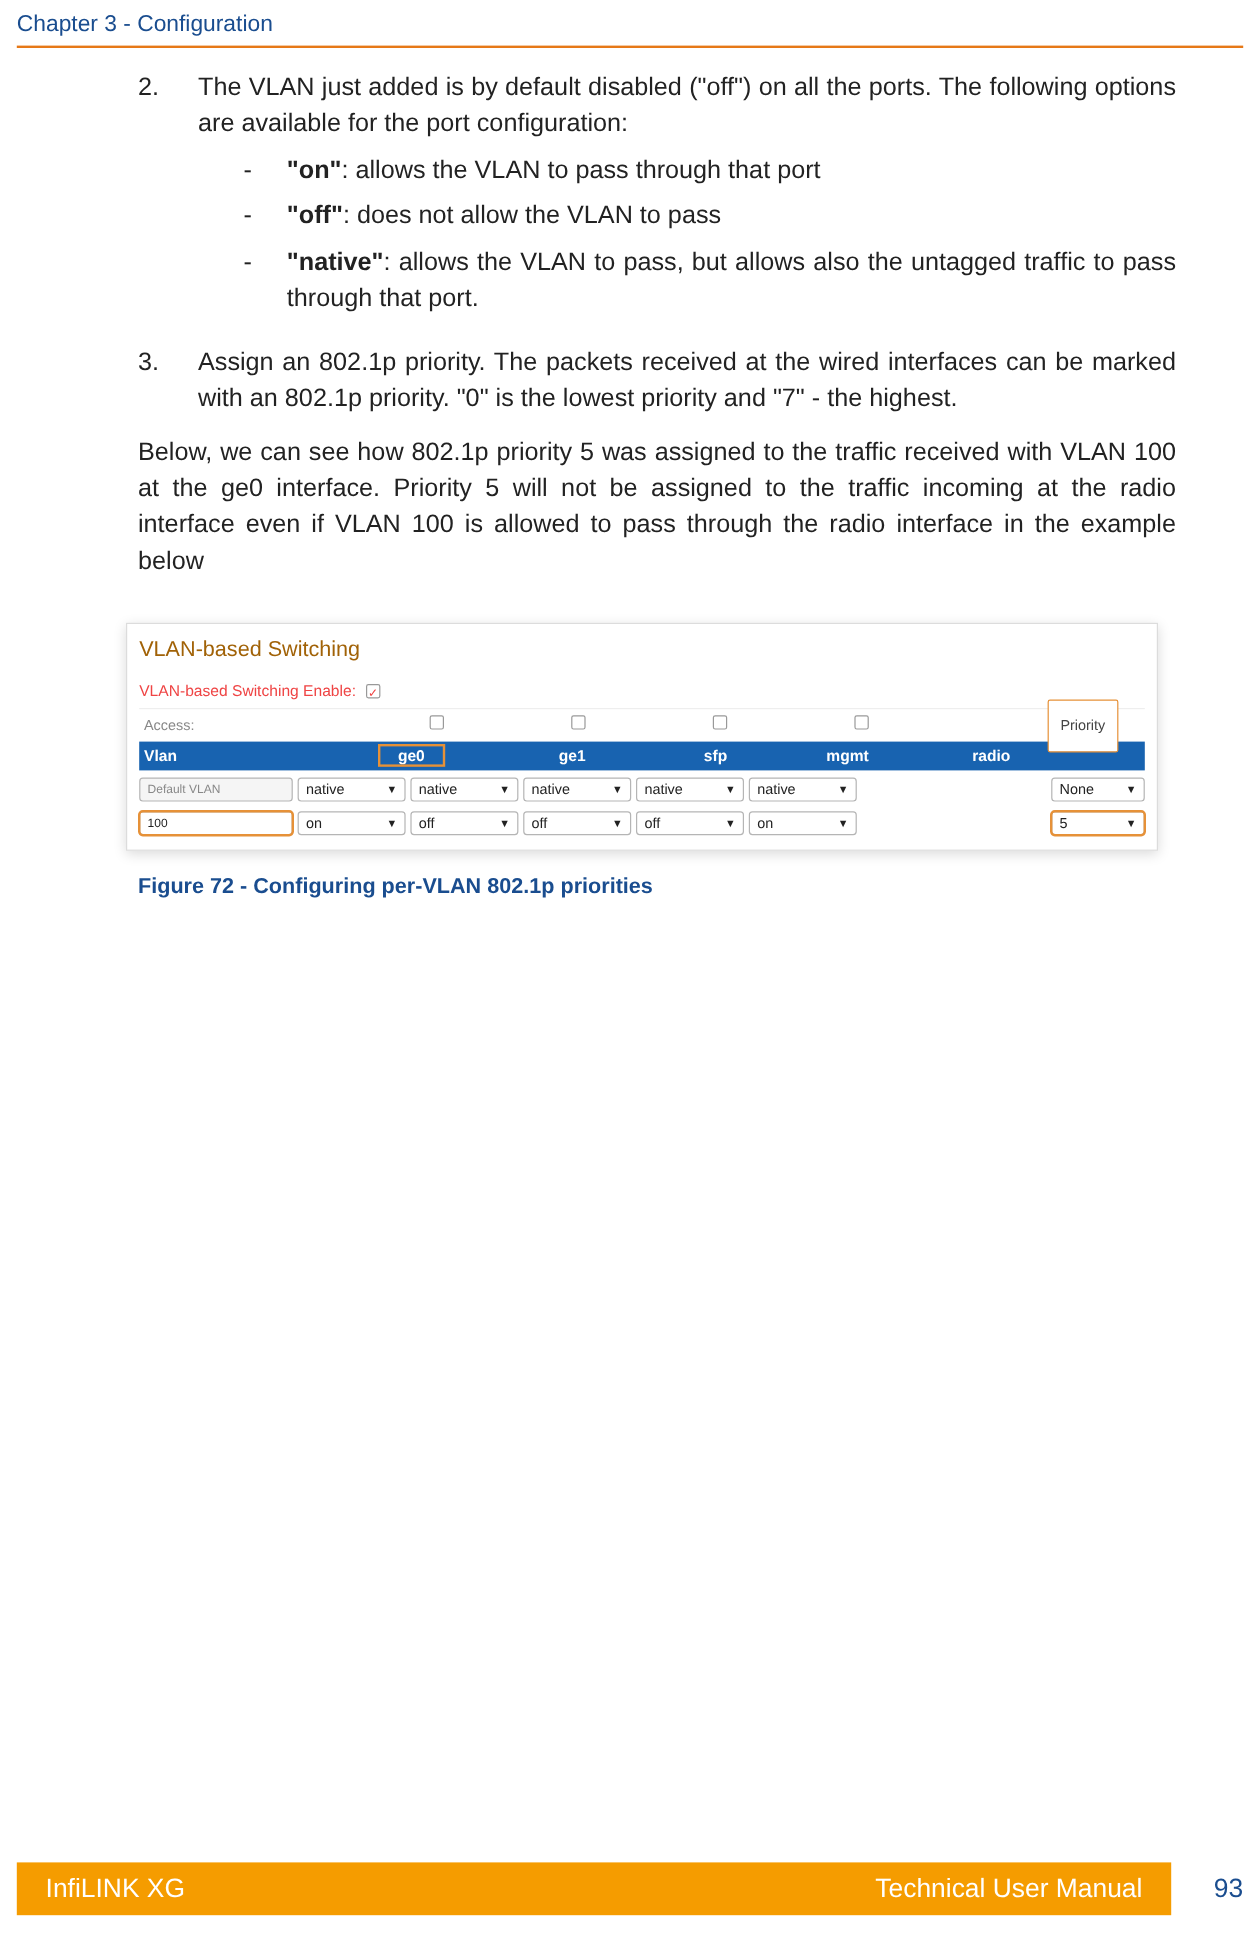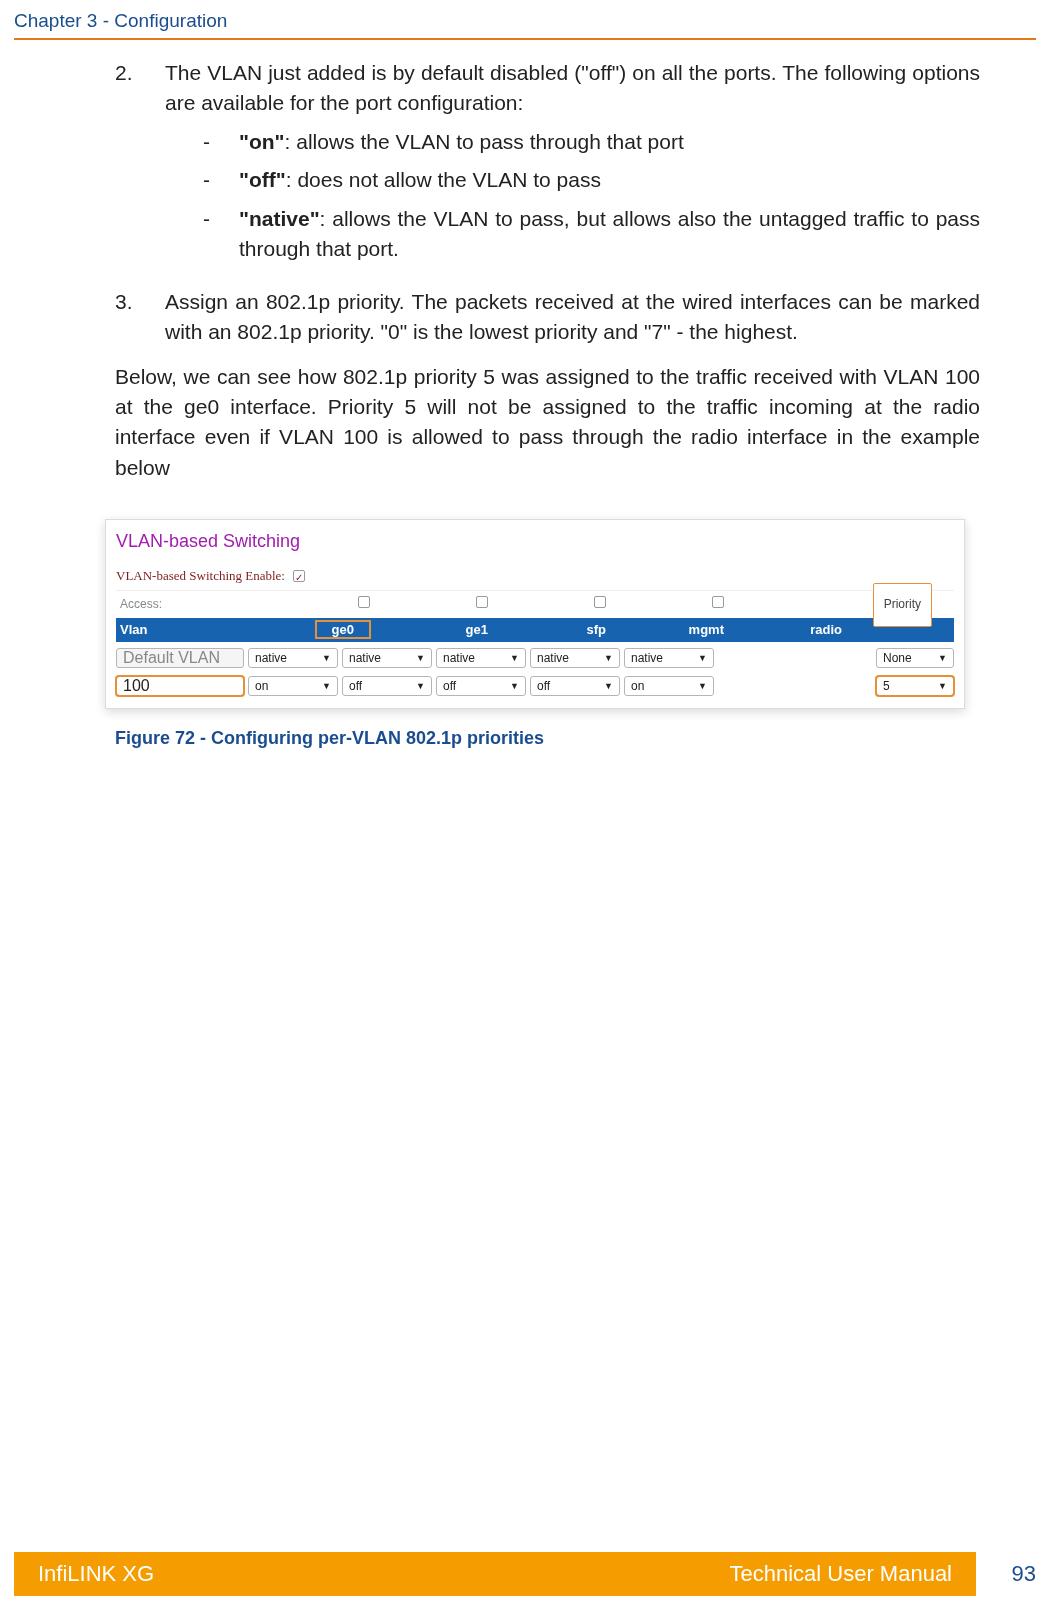--- a/index.html
+++ b/index.html
@@ -38,32 +38,32 @@
     
     .shot-wrap{
       margin: 36px 0 16px -10px;
       width:860px;
       border:1px solid #dcdcdc;
       box-shadow: 0 3px 10px rgba(0,0,0,0.15);
       background:#fff;
       font-size:13px;
       padding:6px 10px 10px 10px;
     }
-    .shot-title{ font-size:18px; color:#a21caf; padding:2px 0 8px 0;}
+    .shot-title{ font-size:18px; color:#a16207; padding:2px 0 8px 0;}
     .shot-row{ display:flex; align-items:center; height:28px; }
     .shot-row.line2{ color:#888; font-size:12px; border-top:1px solid #eee;}
     .hdr-row{ background:#1863b0; color:#fff; font-weight:bold; display:flex; height:24px; align-items:center;}
     .col{ padding:0 4px; }
     .c-label{ width:140px; }
     .c-port{ width:118px; text-align:right;}
     .c-prio{ width:90px; text-align:right; padding-right:4px;}
     .mini-input{
       width:128px; height:20px; border:1px solid #b5b5b5;
       background:#f5f5f5; border-radius:3px; padding:0 6px; color:#888;
-      font-size:16px;
+      font-size:10px;
     }
     .mini-input.active{ background:#fff; color:#222;}
     .mini-select{
       width:90px; height:20px; border:1px solid #b5b5b5;
       border-radius:3px; background:#fff; padding:0 6px;
       font-size:12px; display:flex; align-items:center; justify-content:space-between;
     }
     .chk{ width:12px; height:12px; border:1px solid #999; border-radius:2px; display:inline-block;}
     .chk.checked::after{ content:"✓"; font-size:10px; position:relative; top:-3px; left:1px;}
     .hl-orange{ outline:2px solid #e69138; outline-offset:-1px; }
@@ -119,21 +119,21 @@
 
   <div class="ol-item">
     <div class="ol-num">3.</div>
     <div class="ol-body">Assign an 802.1p priority. The packets received at the wired interfaces can be marked with an 802.1p priority. "0" is the lowest priority and "7" - the highest.</div>
   </div>
 
   <p class="para">Below, we can see how 802.1p priority 5 was assigned to the traffic received with VLAN 100 at the ge0 interface. Priority 5 will not be assigned to the traffic incoming at the radio interface even if VLAN 100 is allowed to pass through the radio interface in the example below</p>
 
   <div class="shot-wrap">
     <div class="shot-title">VLAN-based Switching</div>
-    <div class="shot-row" style="gap:8px;color:#7f1d1d;font-family:Liberation Serif, serif;">
+    <div class="shot-row" style="gap:8px;color:#ef4444;">
       <span>VLAN-based Switching Enable:</span>
       <span class="chk checked"></span>
     </div>
     <div class="shot-row line2">
       <div class="col c-label">Access:</div>
       <div class="col c-port"><span class="chk"></span></div>
       <div class="col c-port"><span class="chk"></span></div>
       <div class="col c-port"><span class="chk"></span></div>
       <div class="col c-port"><span class="chk"></span></div>
       <div class="col c-port"></div>

